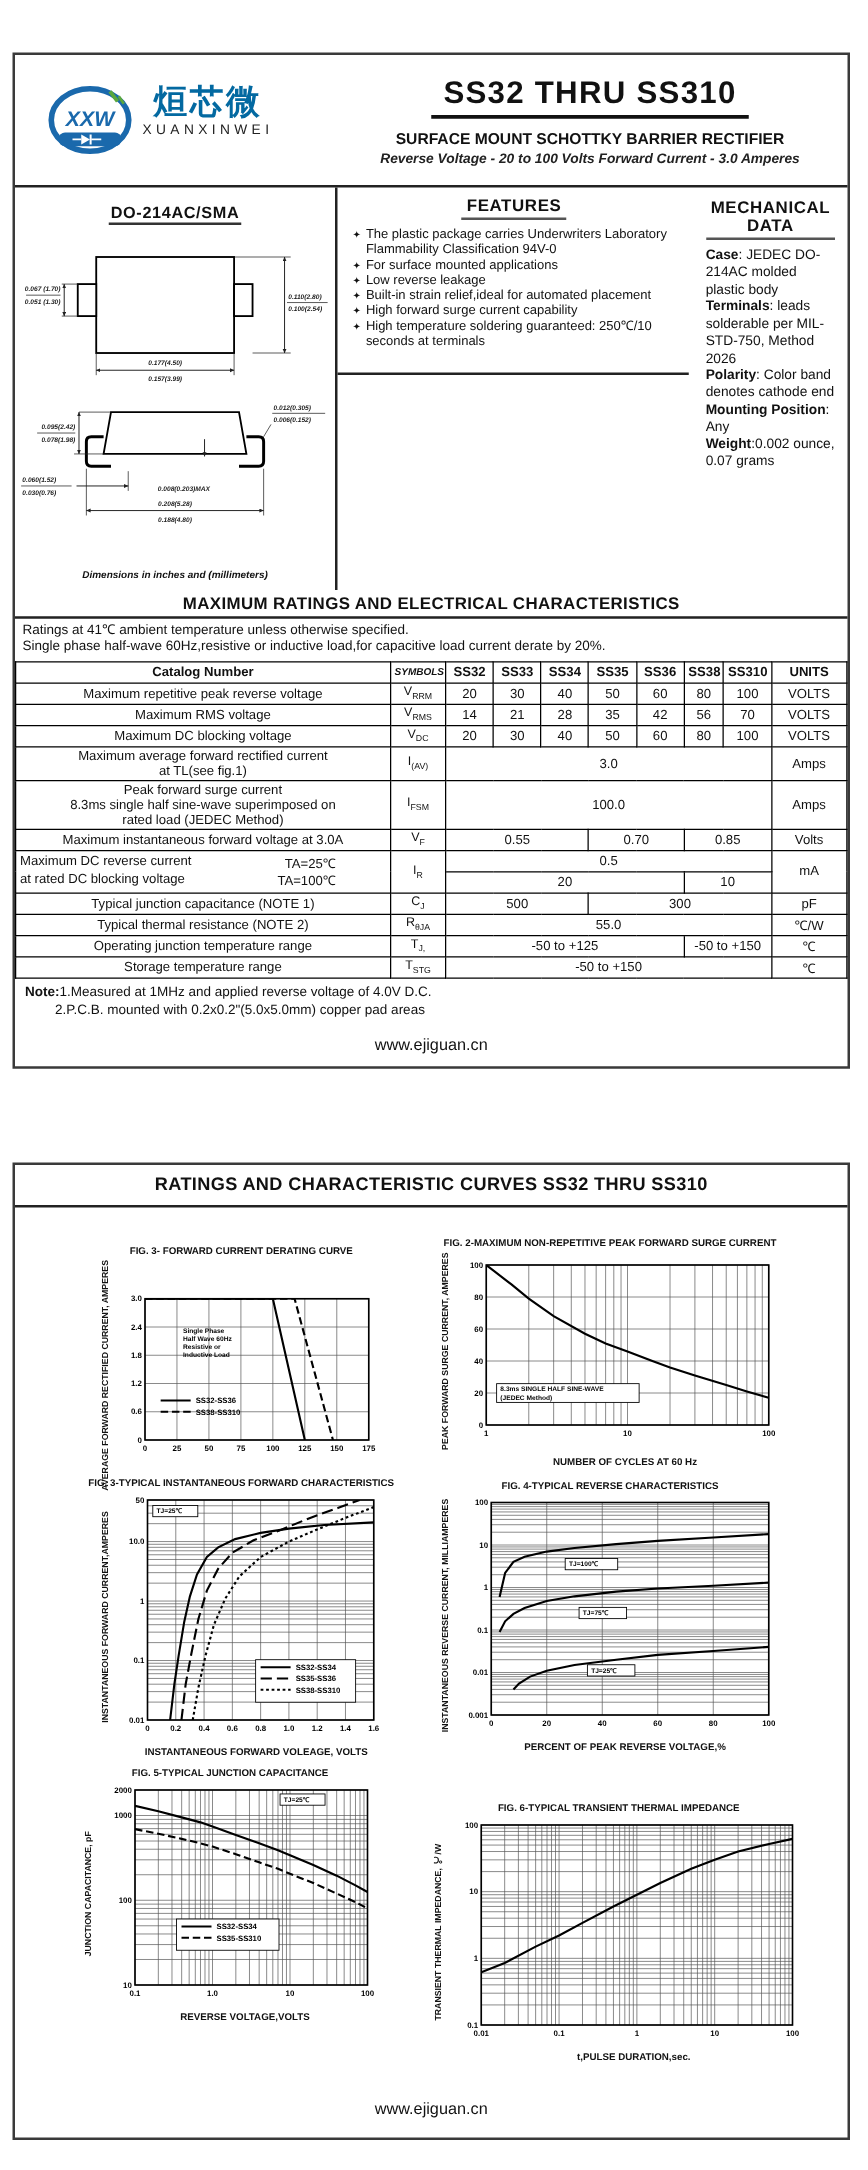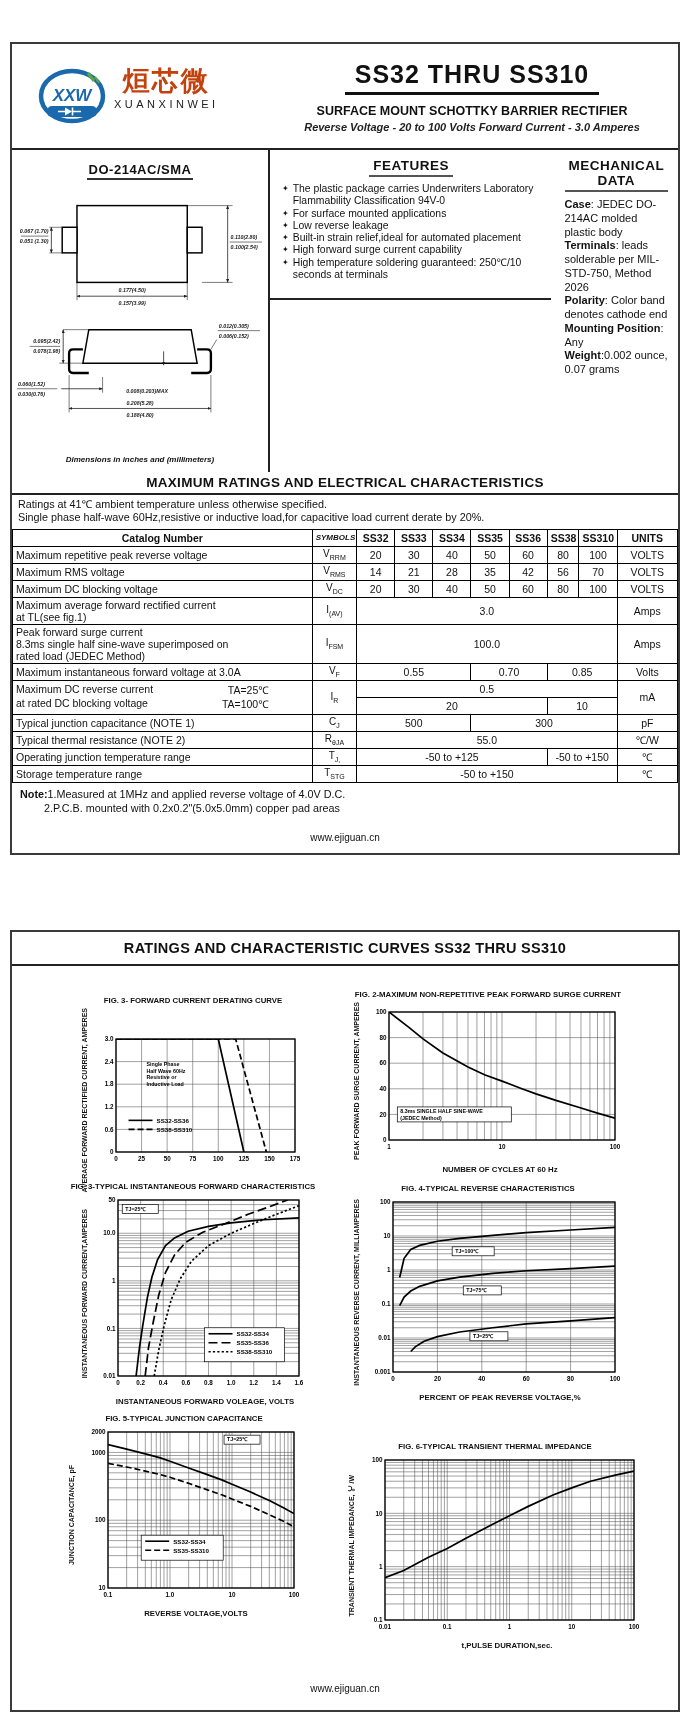--- a/index.html
+++ b/index.html
@@ -6,21 +6,21 @@
   body{width:694px;height:1736px;position:relative;background:#fff;
        font-family:"Liberation Sans",sans-serif;color:#111}
   .page{position:absolute;left:10px;width:670px;border:2px solid #3a3a3a;background:#fff;box-sizing:border-box}
   #page1{top:42px;height:813px}
   #page2{top:930px;height:782px}
 
   
   .hdr{height:104px;border-bottom:2px solid #222;display:flex;align-items:center}
   .logo-wrap{display:flex;align-items:flex-start;gap:6px;padding-left:26px;width:268px;box-sizing:border-box}
   .brandcol{display:flex;flex-direction:column;align-items:center}
-  .cn{font-size:27px;font-weight:bold;letter-spacing:2px;color:#c2410c;line-height:1}
+  .cn{font-size:27px;font-weight:bold;letter-spacing:2px;color:#0369a1;line-height:1}
   .en{font-size:11px;letter-spacing:3.5px;color:#222;margin-top:3px}
   .titleblock{flex:1;text-align:center;padding-right:14px}
   .ptitle{font-size:25px;font-weight:bold;display:inline-block;border-bottom:3px solid #111;padding:0 10px 3px;letter-spacing:1px}
   .psub{font-size:12.5px;font-weight:bold;margin-top:9px}
   .ptag{font-size:11px;font-style:italic;margin-top:3px;font-weight:bold;color:#222}
 
   
   .content{display:flex;height:322px}
   .pkg{width:258px;border-right:2px solid #222;box-sizing:border-box;position:relative;text-align:center}
   .pkgtitle{font-size:13px;font-weight:bold;display:inline-block;border-bottom:2px solid #333;margin-top:12px;padding:0 2px 1px;letter-spacing:.5px}
@@ -44,29 +44,29 @@
   .leadln{stroke:#000;stroke-width:2.4;fill:none}
 
   
   .band{border-bottom:2px solid #222;text-align:center;font-size:13.5px;font-weight:bold;padding:3px 0;letter-spacing:.3px}
   .ratnotes{font-size:10.8px;padding:3px 6px 4px;line-height:1.25}
   table.rt{width:100%;border-collapse:collapse;table-layout:fixed;font-size:10.5px}
   table.rt td,table.rt th{border:1px solid #000;padding:1px 3px;vertical-align:middle}
   table.rt tr{height:17px}
   th.hd{font-weight:bold;text-align:center}
   th.symhd{font-style:italic;font-size:8px}
-  td.l{text-align:left;padding-left:5px}
+  td.l{text-align:center;padding-left:5px}
   td.s{text-align:center;font-size:10px}
   td.s sub{font-size:7px}
   td.v{text-align:center}
   td.u{text-align:center}
   .l2{display:flex;justify-content:space-between;padding-right:40px}
   .noteblk{font-size:10.8px;padding:4px 8px;line-height:1.3}
   .noteblk .ind{padding-left:24px}
-  .foot{position:absolute;bottom:10px;width:100%;text-align:center;font-size:10px}
+  .foot{position:absolute;bottom:10px;width:100%;text-align:center;font-size:13px}
 
   
   .p2title{height:32px;line-height:32px;border-bottom:2px solid #222;text-align:center;font-weight:bold;font-size:14.5px;letter-spacing:.3px}
   .fig{position:absolute}
   .figcap{font-size:7.8px;font-weight:bold;text-align:center;margin-bottom:3px;line-height:1.2}
   .figrow{display:flex;align-items:center;justify-content:center}
   .figrow svg{flex-shrink:0;background:#fff}
   .ylab{writing-mode:vertical-rl;transform:rotate(180deg);font-size:7px;font-weight:bold;text-align:center;line-height:1.15;max-height:190px;margin-right:1px}
   .figxlab{font-size:7.8px;font-weight:bold;text-align:center;margin-top:5px;padding-left:24px;line-height:1.2}
   .tk{font-size:6.3px;font-weight:bold;font-family:"Liberation Sans",sans-serif;fill:#000}

